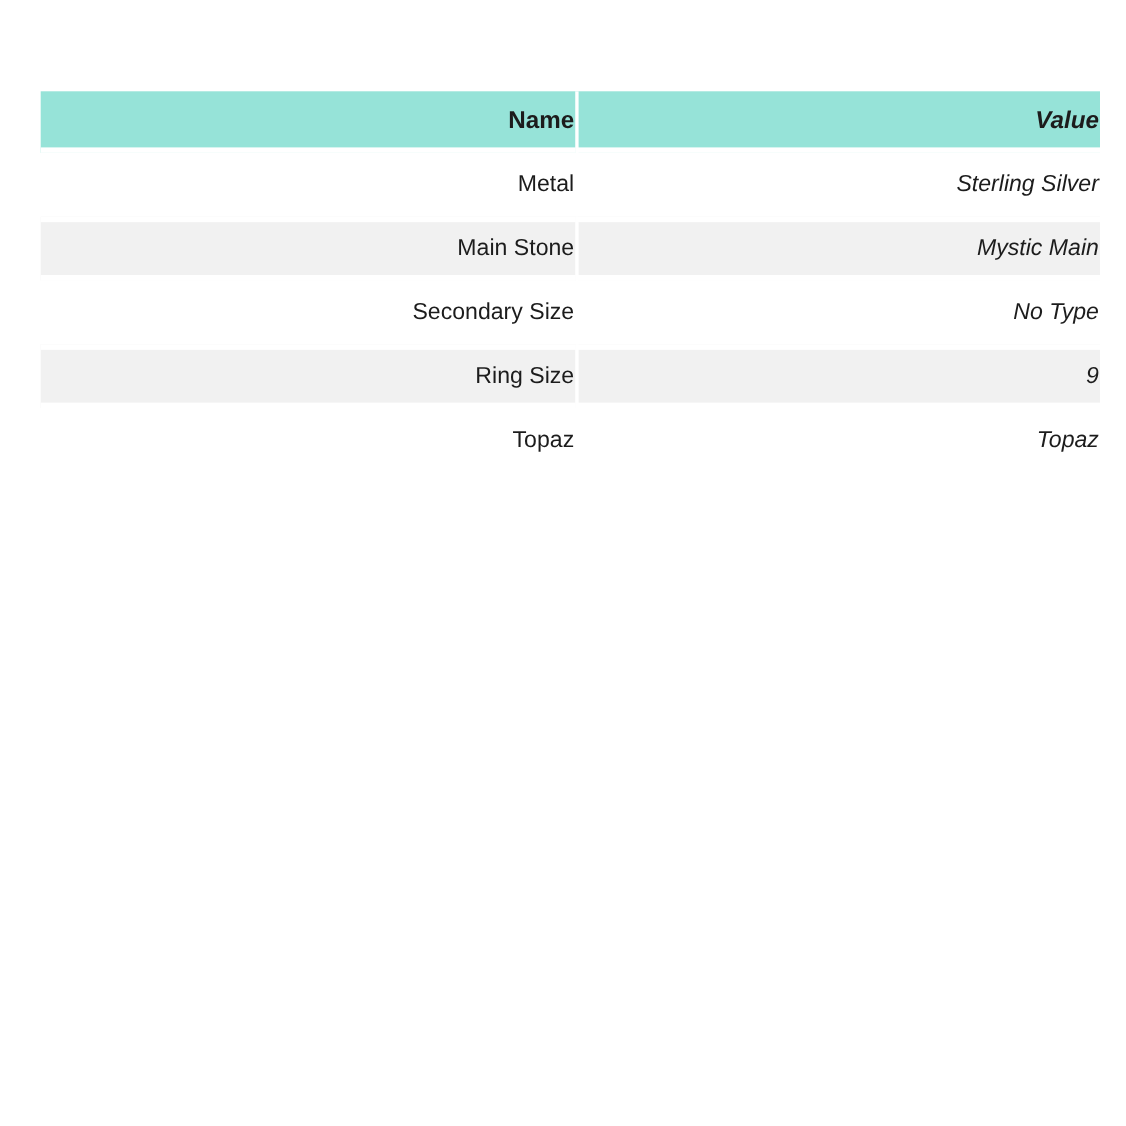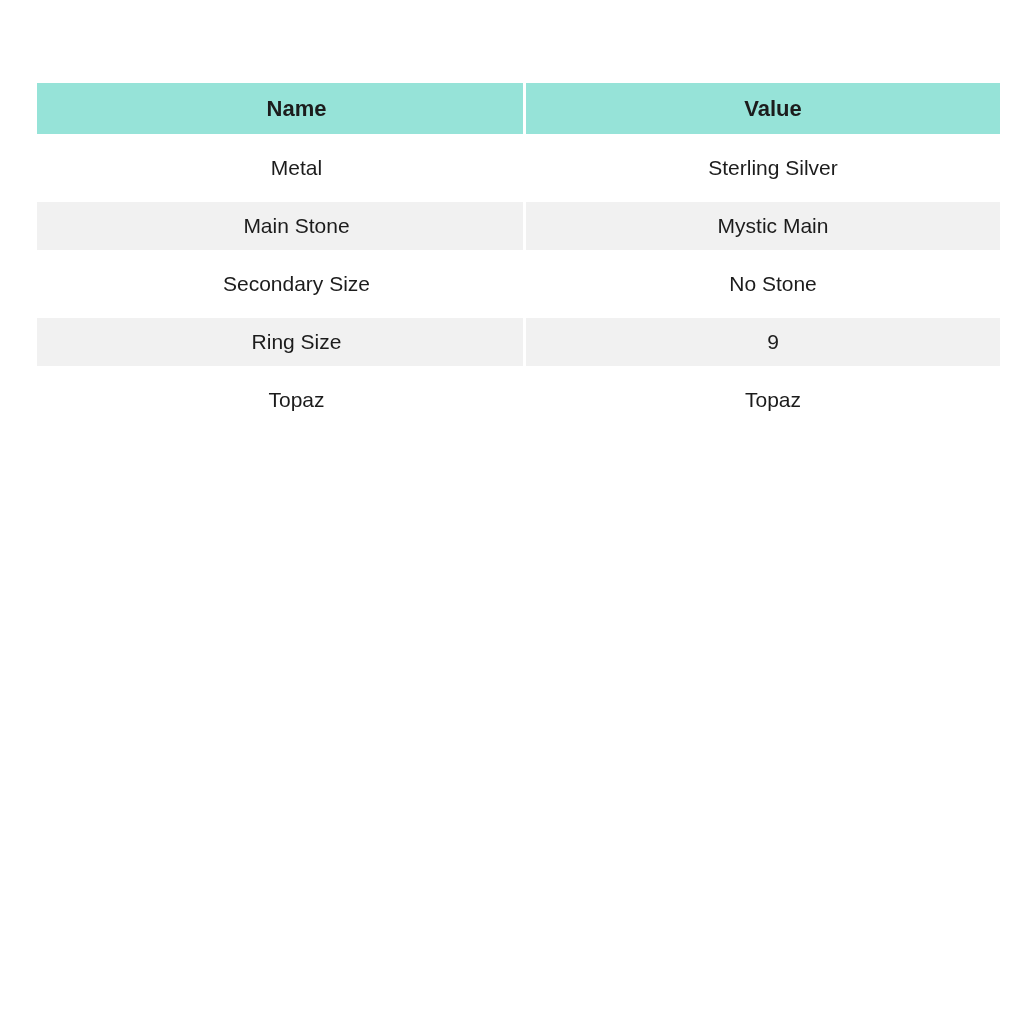--- a/index.html
+++ b/index.html
@@ -31,21 +31,21 @@
     border-collapse:separate;
     border-spacing:0;
     font-size:21px;
     color:var(--text);
   }
   col.c-name{width:486px;}
   col.c-value{width:477px;}
   th,td{
     box-sizing:border-box;
     vertical-align:middle;
-    text-align:center;
+    text-align:right;
     overflow:hidden;
     white-space:nowrap;
     background-clip:padding-box;
   }
   thead th{
     height:56px;
     background:var(--header-bg);
     border-bottom:5px solid var(--sep);
     font-weight:600;
     font-size:22px;
@@ -56,21 +56,21 @@
     border-bottom:5px solid transparent;
     background:var(--row-bg);
     font-weight:400;
   }
   tbody tr:nth-child(even) td{
     background:var(--stripe-bg);
     border-top-color:var(--sep);
     border-bottom-color:var(--sep);
   }
   .col-name{padding-left:34px;}
-  .col-value{padding-left:21px;border-left:3px solid var(--sep);}
+  .col-value{padding-left:21px;border-left:3px solid var(--sep);font-style:italic;}
 </style>
 </head>
 <body>
 
 <div class="page">
   <table class="attr-table">
     <colgroup>
       <col class="c-name">
       <col class="c-value">
     </colgroup>
@@ -84,21 +84,21 @@
         <tr>
     <td class="col-name">Metal</td>
     <td class="col-value">Sterling Silver</td>
   </tr>
         <tr>
     <td class="col-name">Main Stone</td>
     <td class="col-value">Mystic Main</td>
   </tr>
         <tr>
     <td class="col-name">Secondary Size</td>
-    <td class="col-value">No Stone</td>
+    <td class="col-value">No Type</td>
   </tr>
         <tr>
     <td class="col-name">Ring Size</td>
     <td class="col-value">9</td>
   </tr>
         <tr>
     <td class="col-name">Topaz</td>
     <td class="col-value">Topaz</td>
   </tr>
       </tbody>

